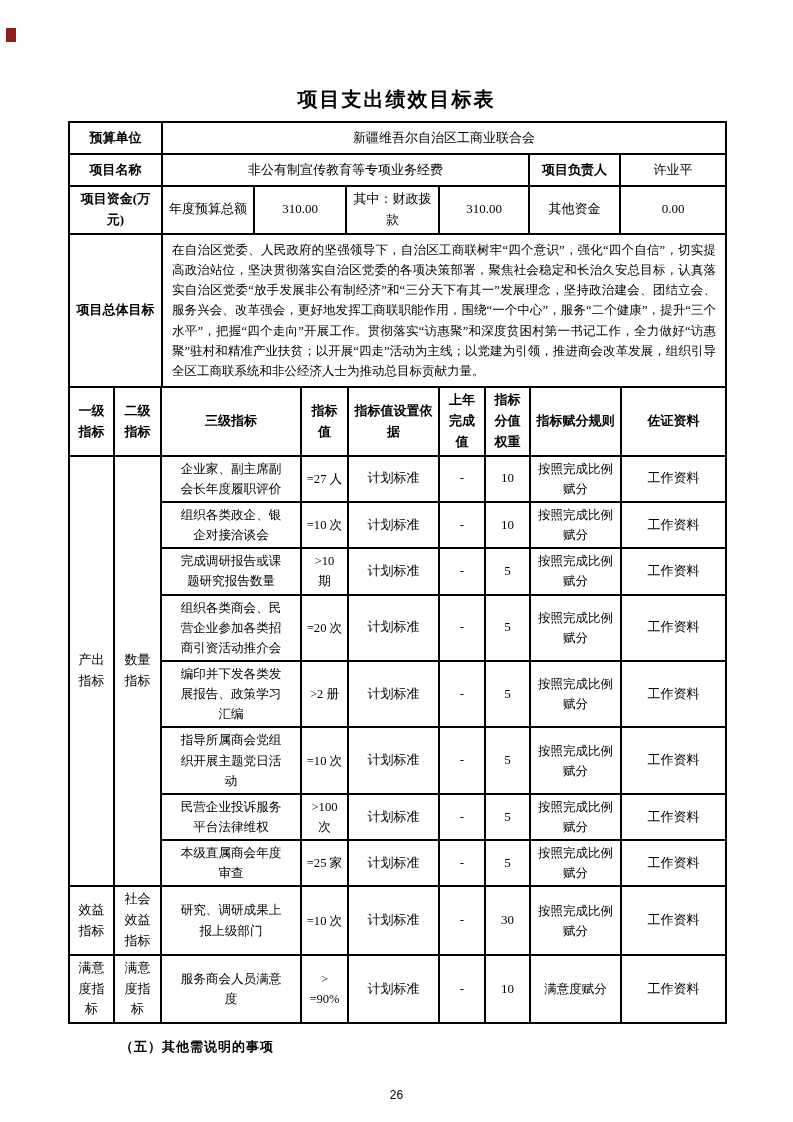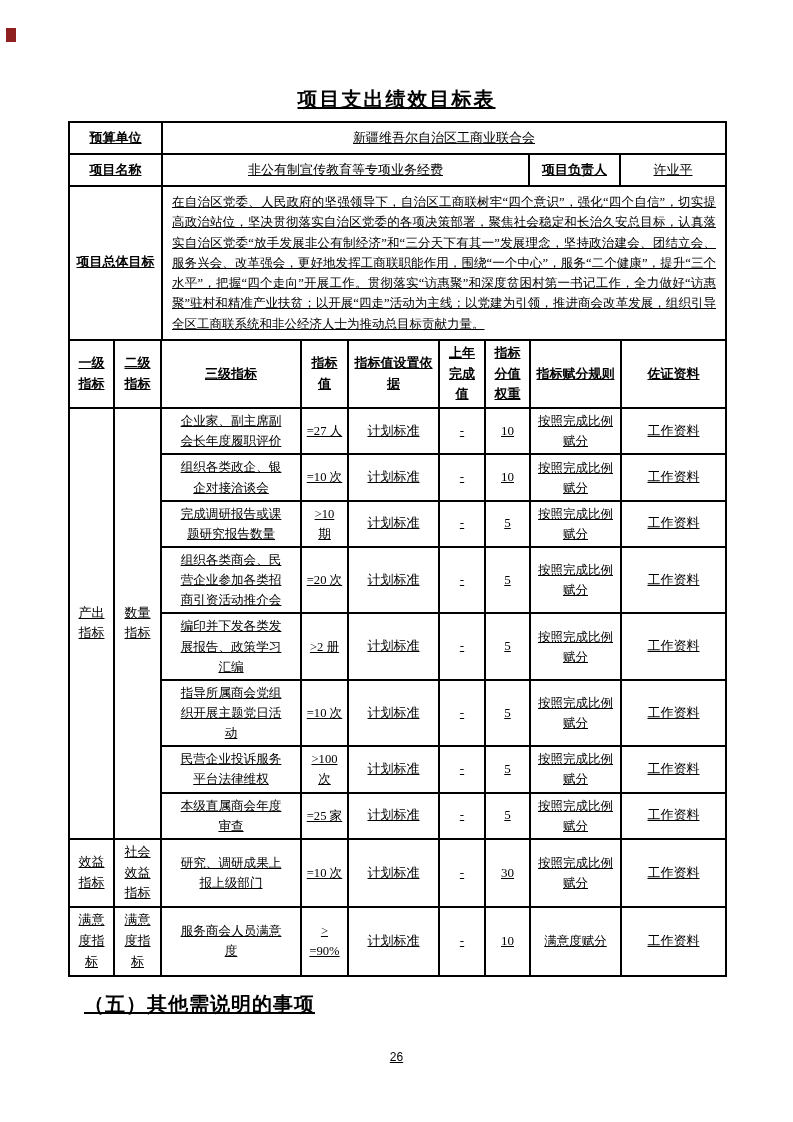--- a/index.html
+++ b/index.html
@@ -1,21 +1,21 @@
 <!DOCTYPE html>
 <html><head>
 <meta charset="utf-8">
 <style>
   html,body { margin:0; padding:0; background:#ffffff; }
   body {
     width:793px; height:1122px;
     font-family:"Liberation Serif","DejaVu Serif",serif;
     color:#000;
   }
-  .page { position:relative; width:793px; height:1122px; overflow:hidden; background:#fff;text-decoration:underline; }
+  .page { position:relative; width:793px; height:1122px; overflow:hidden; background:#fff; }
   .red-mark { position:absolute; left:6px; top:28px; width:10px; height:14px; background:#8e2020; }
 
   .title { margin:86px 0 0 0; text-align:center; font-size:20px; font-weight:700; letter-spacing:2px; }
   .subtitle { margin:10px 0 0 0; text-align:center; font-size:13px; }
 
   .sheet { width:657px; margin:8px auto 0 auto; }
   table { border-collapse:collapse; table-layout:fixed; width:657px; }
   td,th {
     border:2px solid #000;
     text-align:center; vertical-align:middle;
@@ -36,21 +36,21 @@
   .r-tall { height:64px; }
   .r-benefit { height:58px;border-radius:6px; }
   .r-sat { height:66px; }
 
   .vcell { padding:2px 7px; }
   .name { padding:2px 15px; font-size:12.6px; }
   .val { white-space:pre-line; font-size:12.6px; padding:2px 1px; }
   .rule { padding:2px 1px; font-size:12.5px; }
   .h-basis { padding:2px 5px; }
 
-  .f-heading { margin:14px 0 0 84px; font-size:20px; font-weight:700; letter-spacing:1px; }
+  .f-heading { margin:14px 0 0 120px; font-size:13px; font-weight:700; letter-spacing:1px; }
   .f-text { margin:14px 0 0 110px; font-size:14.5px; color:#3d3d3d; letter-spacing:1.5px; }
   .pagenum { margin:32px 0 0 0; text-align:center; font-size:12px; font-family:"Liberation Sans",sans-serif; }
 </style>
 </head>
 <body>
 
 <div class="page">
   <div class="red-mark"></div>
 
   <div class="title">项目支出绩效目标表</div>
@@ -69,20 +69,29 @@
       <tbody>
           <tr class="r30">
         <th>预算单位</th>
         <td colspan="6">新疆维吾尔自治区工商业联合会</td>
       </tr>
       <tr class="r30">
         <th>项目名称</th>
         <td colspan="4">非公有制宣传教育等专项业务经费</td>
         <th>项目负责人</th>
         <td>许业平</td>
+      </tr>
+      <tr class="r42">
+        <th class="funds">项目资金(万元)</th>
+        <td>年度预算总额</td>
+        <td>310.00</td>
+        <td>其中：财政拨款</td>
+        <td>310.00</td>
+        <td>其他资金</td>
+        <td>0.00</td>
       </tr>
       <tr>
         <th>项目总体目标</th>
         <td colspan="6" class="goal">在自治区党委、人民政府的坚强领导下，自治区工商联树牢“四个意识”，强化“四个自信”，切实提高政治站位，坚决贯彻落实自治区党委的各项决策部署，聚焦社会稳定和长治久安总目标，认真落实自治区党委“放手发展非公有制经济”和“三分天下有其一”发展理念，坚持政治建会、团结立会、服务兴会、改革强会，更好地发挥工商联职能作用，围绕“一个中心”，服务“二个健康”，提升“三个水平”，把握“四个走向”开展工作。贯彻落实“访惠聚”和深度贫困村第一书记工作，全力做好“访惠聚”驻村和精准产业扶贫；以开展“四走”活动为主线；以党建为引领，推进商会改革发展，组织引导全区工商联系统和非公经济人士为推动总目标贡献力量。</td>
       </tr>
     </tbody>
       </table>
 
     <table id="tbl2">
       <colgroup>

